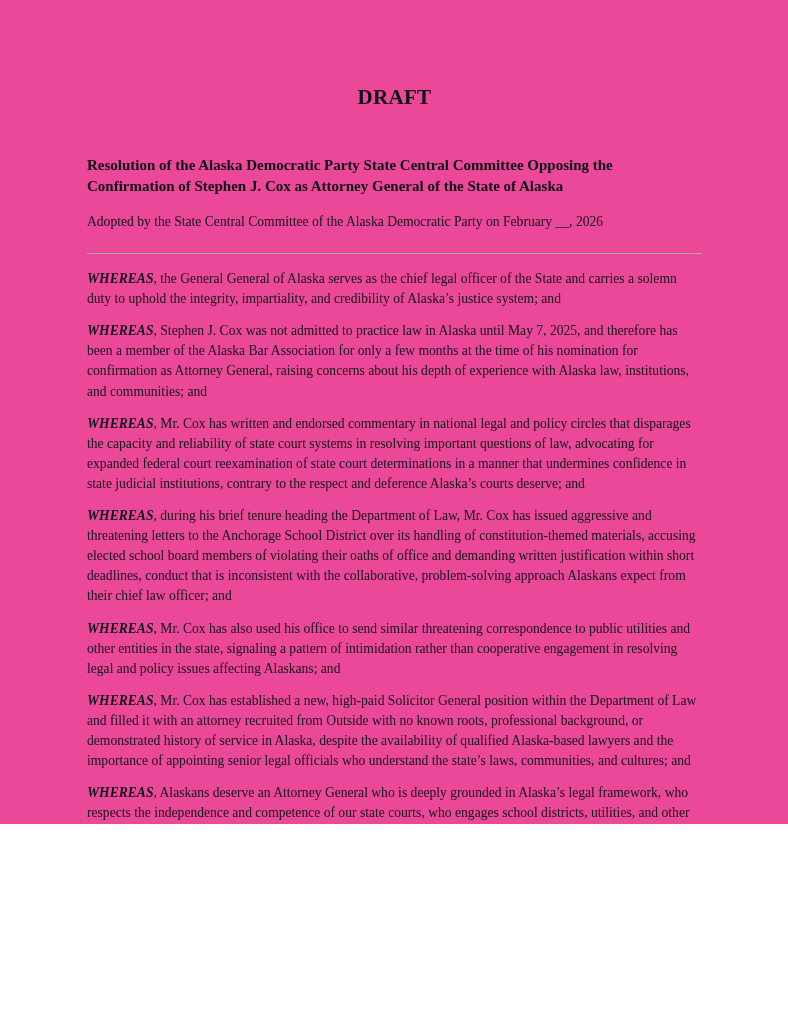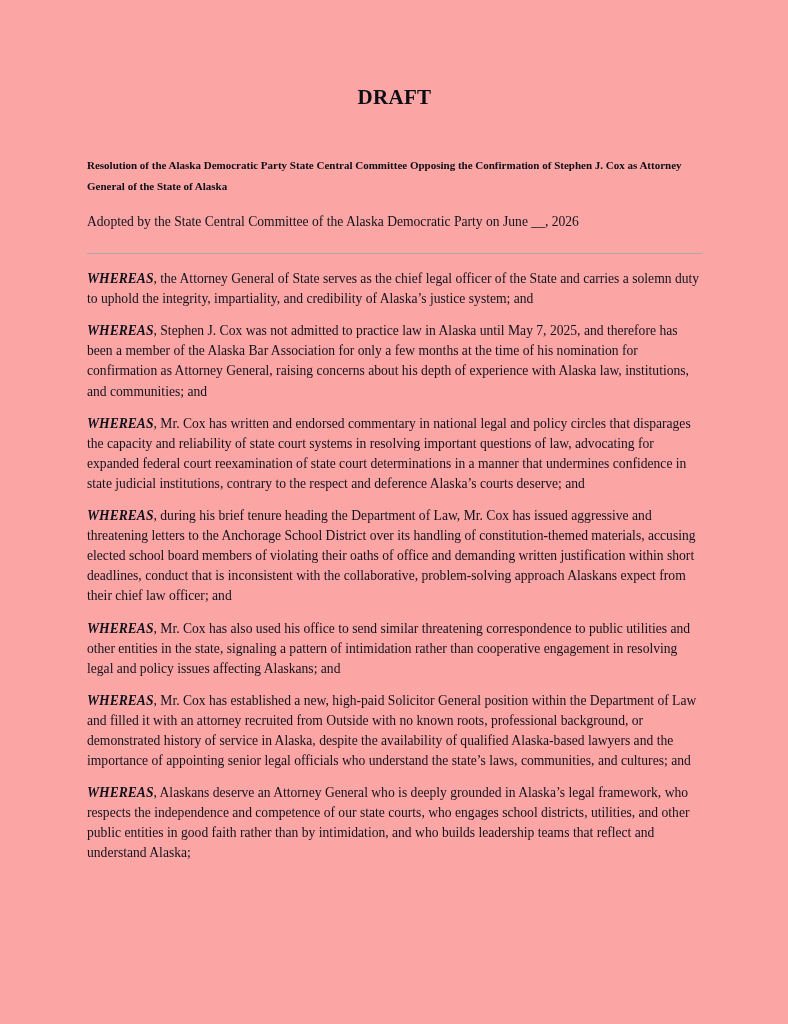--- a/index.html
+++ b/index.html
@@ -10,22 +10,22 @@
   body {
     width: 788px;
     height: 1024px;
     font-family: "Liberation Serif", "DejaVu Serif", serif;
     color: #000000;
     -webkit-font-smoothing: antialiased;
   }
   .page {
     position: relative;
     width: 788px;
-    height: 1024px;
-    background: #fca5a5;
+    height: 824px;
+    background: #ec4899;
     box-sizing: border-box;
     overflow: hidden;
   }
   .content {
     position: absolute;
     left: 87px;
     top: 0;
     width: 615px;
   }
   .doc-title {
@@ -34,21 +34,21 @@
     text-align: center;
     font-size: 21px;
     font-weight: bold;
     letter-spacing: 0.3px;
     line-height: 1.1;
     color: #0d0d16;
   }
   .resolution-heading {
     margin: 0;
     padding-top: 46px;
-    font-size: 11px;
+    font-size: 15px;
     font-weight: bold;
     line-height: 20.5px;
     color: #0d0d16;
     text-align: left;
   }
   .adopted-line {
     margin: 0;
     padding-top: 16px;
     font-size: 13.6px;
     font-weight: normal;
@@ -84,28 +84,28 @@
 </head>
 <body>
 
 <div class="page">
   <div class="content">
 
     <h1 class="doc-title">DRAFT</h1>
 
     <h2 class="resolution-heading">Resolution of the Alaska Democratic Party State Central Committee Opposing the Confirmation of Stephen J. Cox as Attorney General of the State of Alaska</h2>
 
-    <p class="adopted-line">Adopted by the State Central Committee of the Alaska Democratic Party on June __, 2026</p>
+    <p class="adopted-line">Adopted by the State Central Committee of the Alaska Democratic Party on February __, 2026</p>
 
     <hr class="divider">
 
     <div class="clauses">
 
       <p class="clause">
-        <span class="lead">WHEREAS</span><span>, the Attorney General of State serves as the chief legal officer of the State and carries a solemn duty to uphold the integrity, impartiality, and credibility of Alaska’s justice system; and</span>
+        <span class="lead">WHEREAS</span><span>, the General General of Alaska serves as the chief legal officer of the State and carries a solemn duty to uphold the integrity, impartiality, and credibility of Alaska’s justice system; and</span>
       </p>
 
       <p class="clause">
         <span class="lead">WHEREAS</span><span>, Stephen J. Cox was not admitted to practice law in Alaska until May 7, 2025, and therefore has been a member of the Alaska Bar Association for only a few months at the time of his nomination for confirmation as Attorney General, raising concerns about his depth of experience with Alaska law, institutions, and communities; and</span>
       </p>
 
       <p class="clause">
         <span class="lead">WHEREAS</span><span>, Mr. Cox has written and endorsed commentary in national legal and policy circles that disparages the capacity and reliability of state court systems in resolving important questions of law, advocating for expanded federal court reexamination of state court determinations in a manner that undermines confidence in state judicial institutions, contrary to the respect and deference Alaska’s courts deserve; and</span>
       </p>
 

